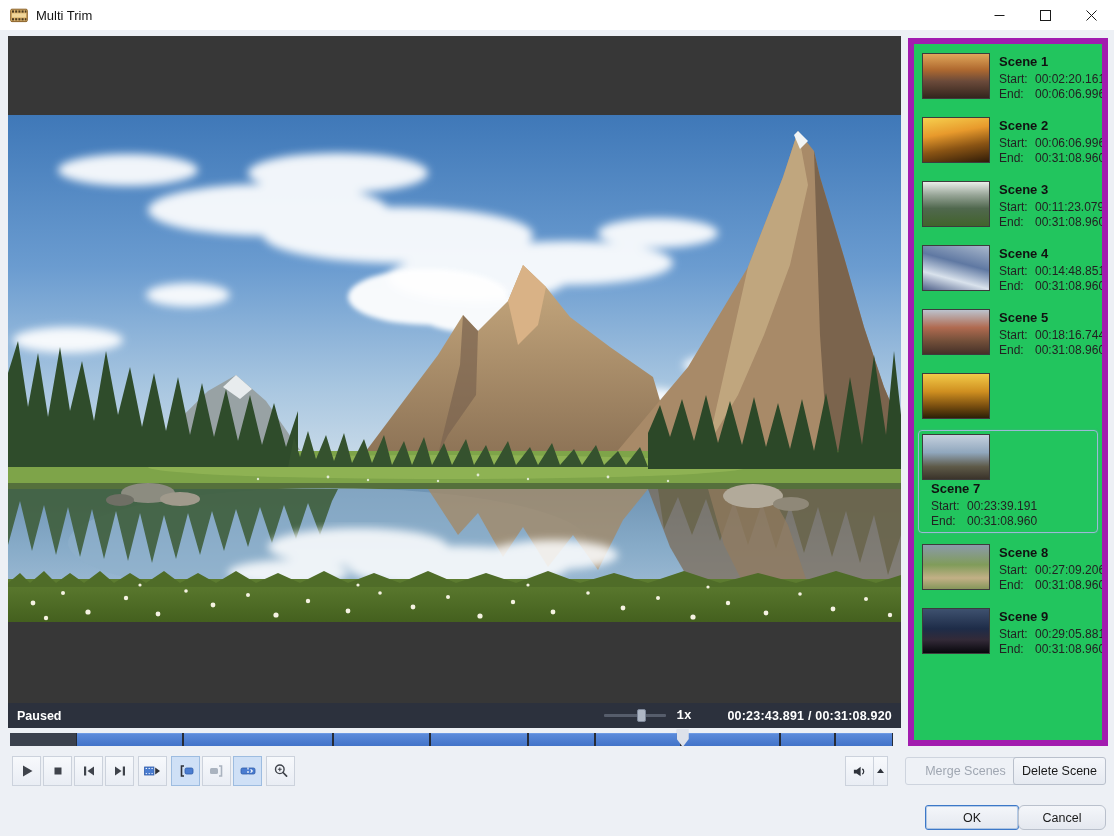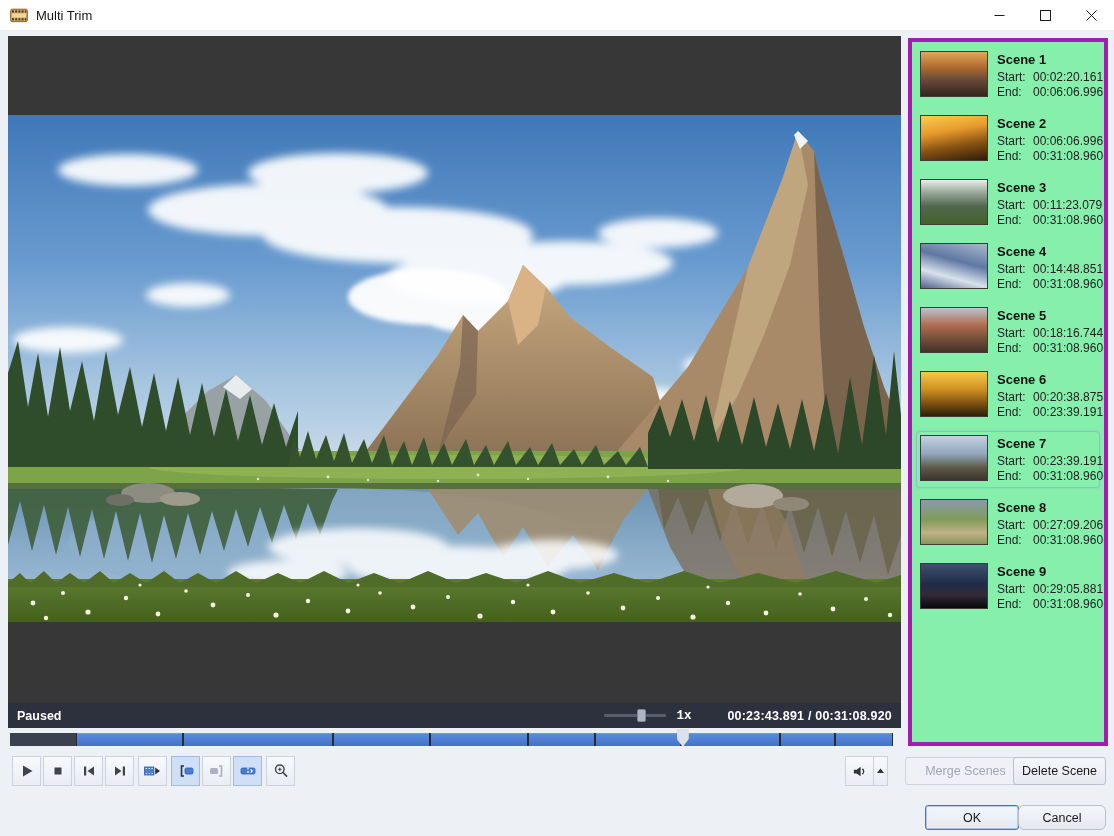--- a/index.html
+++ b/index.html
@@ -39,23 +39,23 @@
   .toolbar { position:absolute; left:12px; top:756px; height:30px; display:flex; gap:2px; align-items:stretch; }
   .tb-btn { width:29px; height:30px; border:1px solid #ccd2dc; background:linear-gradient(#f7f9fc,#e9edf4); display:flex; align-items:center; justify-content:center; cursor:pointer; padding:0; }
   .tb-btn.active { background:#cfe0f6; border-color:#9dbce0; }
   .tb-btn.disabled { cursor:default; }
   .tb-btn.wide { width:auto; padding:0 9px; gap:6px; font-size:12.5px; color:#1b1b1b; margin-left:4px; font-family:"Liberation Sans",sans-serif; }
   
   .volume-group { position:absolute; left:845px; top:756px; height:30px; display:flex; }
   .vol-main { width:28px; height:30px; border:1px solid #ccd2dc; border-right:none; background:linear-gradient(#f7f9fc,#e9edf4); display:flex; align-items:center; justify-content:center; cursor:pointer; padding:0; }
   .vol-arrow { width:15px; height:30px; border:1px solid #ccd2dc; background:linear-gradient(#f7f9fc,#e9edf4); display:flex; align-items:center; justify-content:center; cursor:pointer; padding:0; }
   
-  .scene-panel { position:absolute; left:908px; top:38px; width:200px; height:708px; background:#86efac; border:4px solid #a21caf; padding:5px 4px; overflow:hidden; }
+  .scene-panel { position:absolute; left:908px; top:38px; width:200px; height:708px; background:#22c55e; border:6px solid #a21caf; padding:5px 4px; overflow:hidden; }
   .scene-row { display:flex; align-items:flex-start; padding:3px; border:1px solid transparent; border-radius:4px; margin-bottom:7px; cursor:pointer; }
-  .scene-row.selected { border-color:#9db9d6; box-shadow:0 0 2px rgba(120,160,210,.5); }
+  .scene-row.selected { border-color:#9db9d6; box-shadow:0 0 2px rgba(120,160,210,.5);flex-direction:column; }
   .scene-thumb { width:68px; height:46px; border:1px solid #3c3c3c; flex:none; }
   .scene-meta { margin-left:9px; padding-top:1px; }
   .scene-title { font-size:13px; font-weight:bold; color:#111; margin-bottom:3px; }
   .scene-line { font-size:12px; color:#222; line-height:15px; white-space:nowrap; }
   .scene-line .lbl { display:inline-block; width:36px; }
   
   .action-btn { position:absolute; top:757px; height:28px; border:1px solid #b9c0cc; border-radius:3px; background:linear-gradient(#f4f6fa,#e6eaf1); font-size:12.5px; color:#1a1a1a; cursor:pointer; font-family:"Liberation Sans",sans-serif; }
   .action-btn.disabled { color:#a0a7b2; border-color:#ced4de; background:#eef1f6; cursor:default; }
   #merge-btn { left:905px; width:121px; }
   #delete-btn { left:1013px; width:93px; }
@@ -391,25 +391,20 @@
     <div class="scene-thumb" style="background: linear-gradient(rgb(188, 195, 206) 0%, rgb(176, 106, 80) 40%, rgb(116, 80, 58) 70%, rgb(69, 48, 40) 100%);"></div>
     <div class="scene-meta">
       <div class="scene-title">Scene 5</div>
       <div class="scene-line"><span class="lbl start-lbl">Start:</span><span class="val start-val">00:18:16.744</span></div>
       <div class="scene-line"><span class="lbl end-lbl">End:</span><span class="val end-val">00:31:08.960</span></div>
     </div>
   </div>
 
   <div class="scene-row">
     <div class="scene-thumb" style="background: linear-gradient(rgb(242, 202, 72) 0%, rgb(207, 143, 32) 40%, rgb(124, 80, 16) 72%, rgb(44, 32, 6) 100%);"></div>
-    <div class="scene-meta">
-      <div class="scene-title">Scene 6</div>
-      <div class="scene-line"><span class="lbl start-lbl">Start:</span><span class="val start-val">00:20:38.875</span></div>
-      <div class="scene-line"><span class="lbl end-lbl">End:</span><span class="val end-val">00:23:39.191</span></div>
-    </div>
   </div>
 
   <div class="scene-row selected">
     <div class="scene-thumb" style="background: linear-gradient(rgb(197, 208, 222) 0%, rgb(144, 167, 189) 40%, rgb(94, 90, 72) 72%, rgb(58, 51, 42) 100%);"></div>
     <div class="scene-meta">
       <div class="scene-title">Scene 7</div>
       <div class="scene-line"><span class="lbl start-lbl">Start:</span><span class="val start-val">00:23:39.191</span></div>
       <div class="scene-line"><span class="lbl end-lbl">End:</span><span class="val end-val">00:31:08.960</span></div>
     </div>
   </div>

